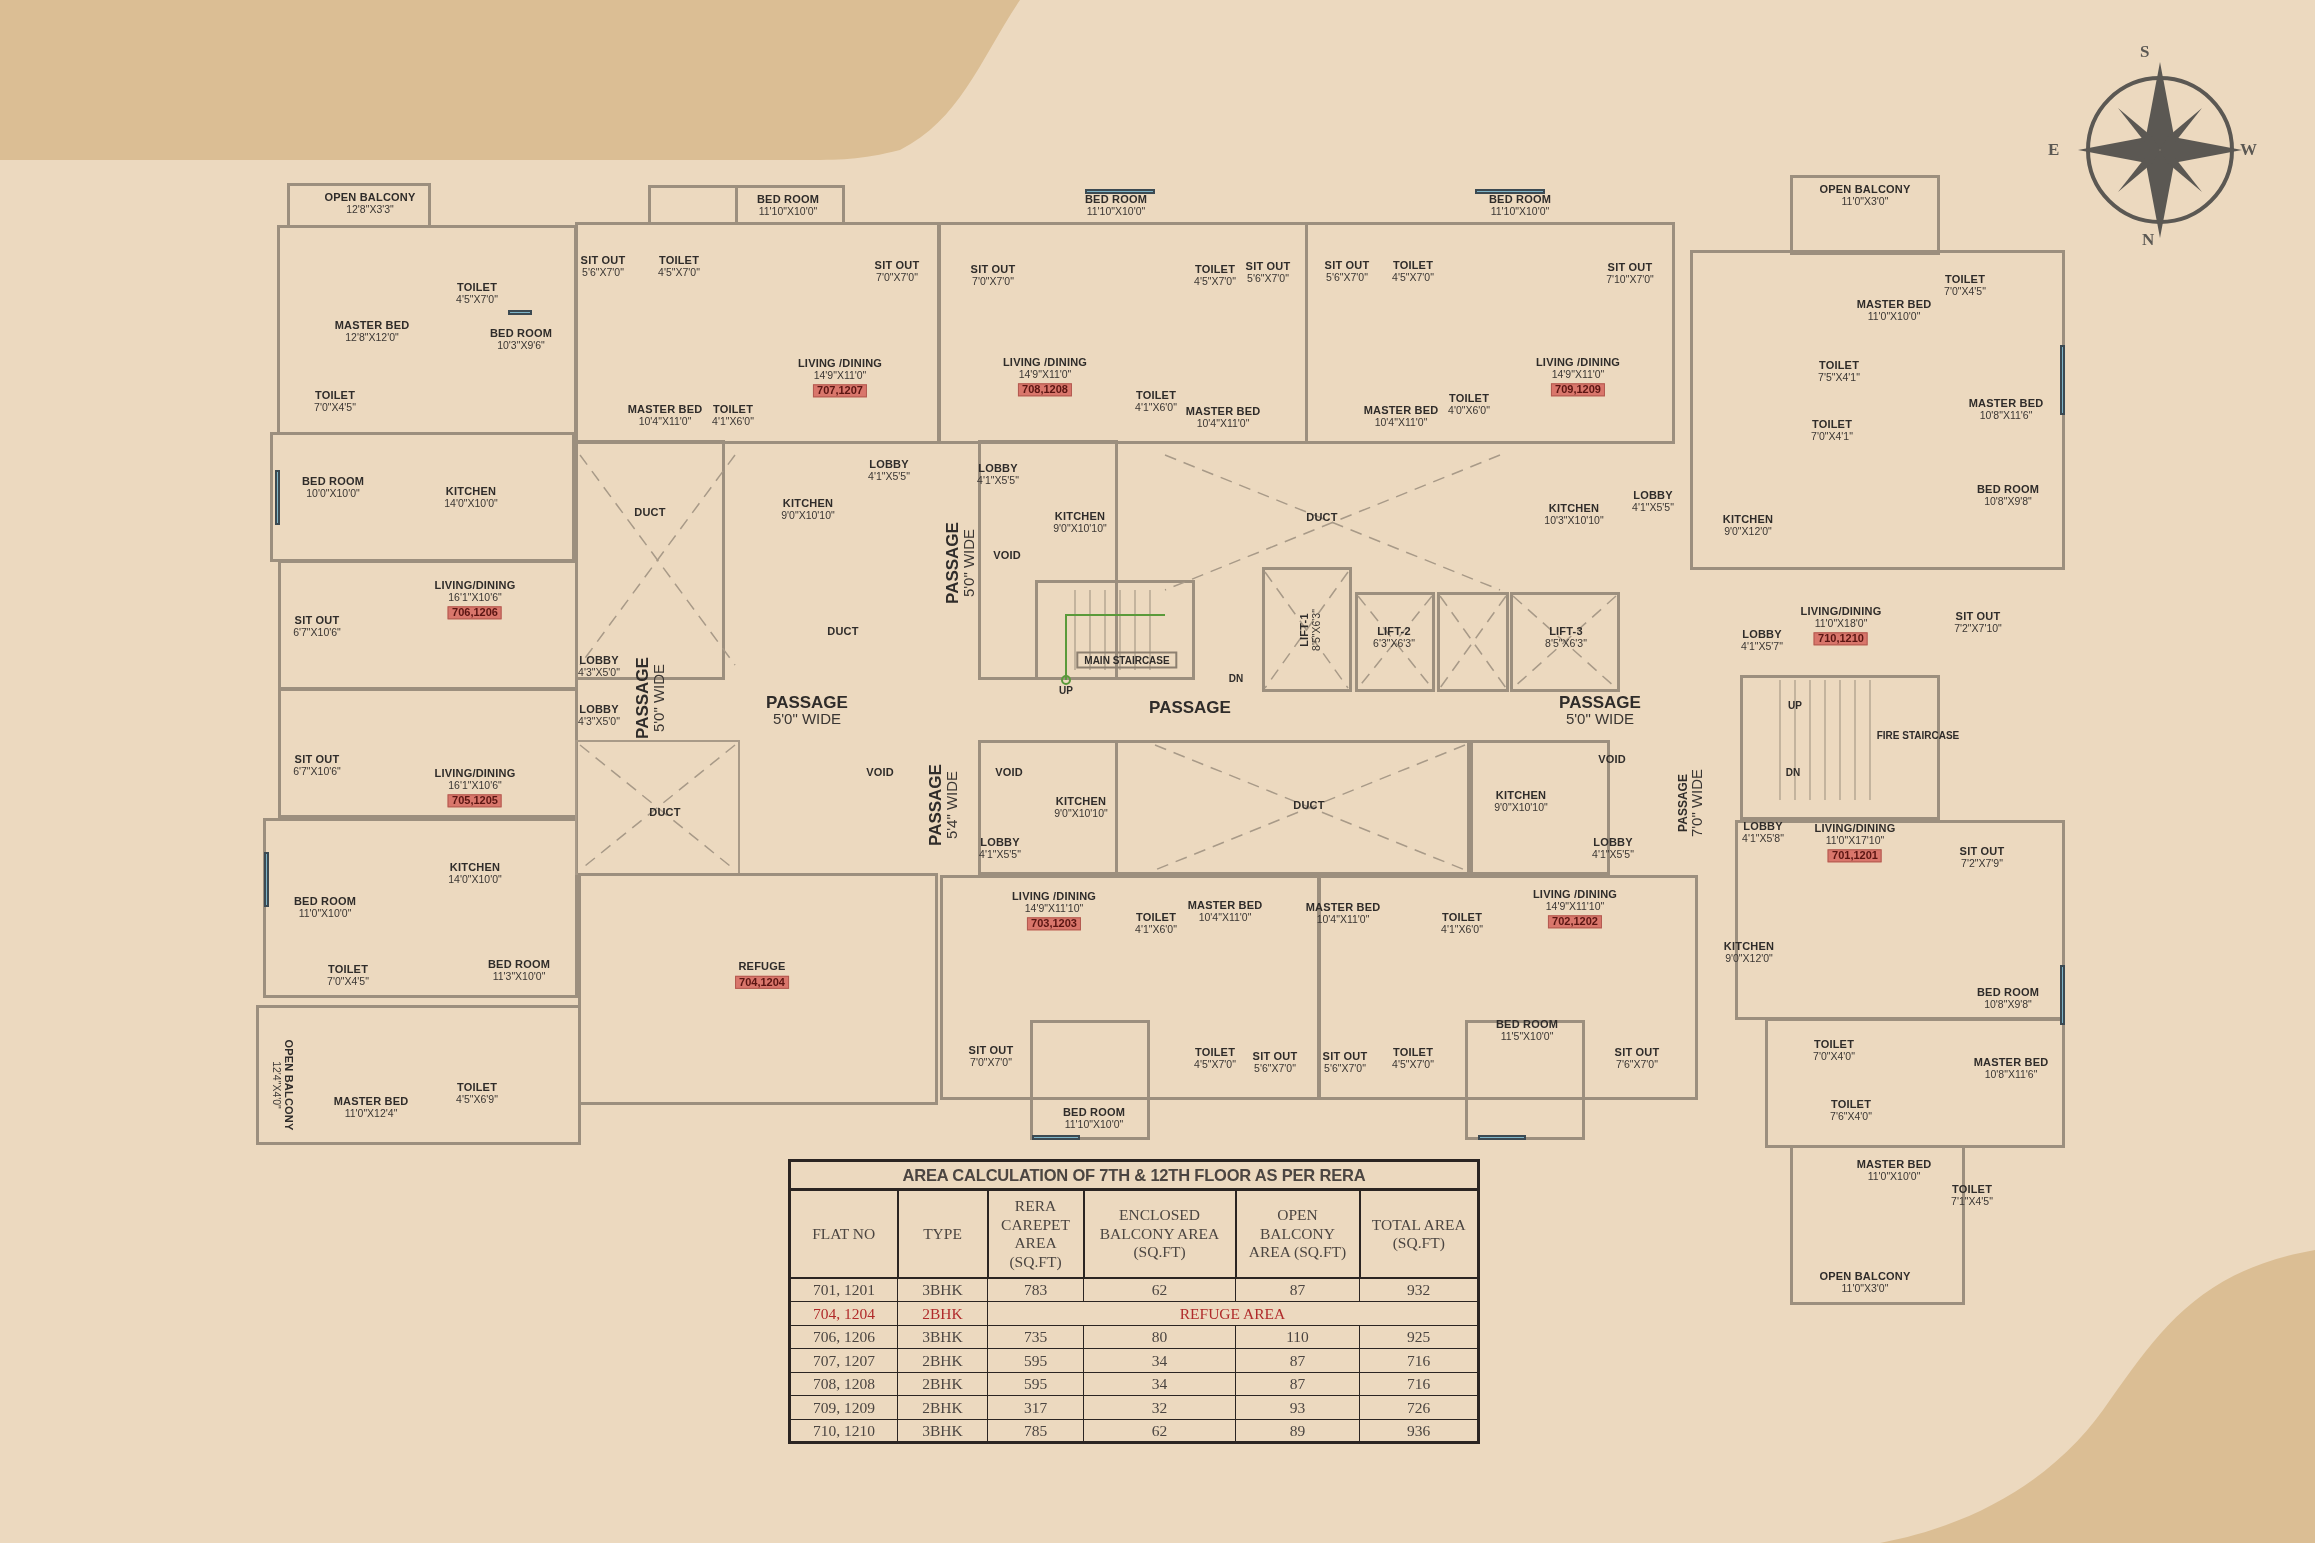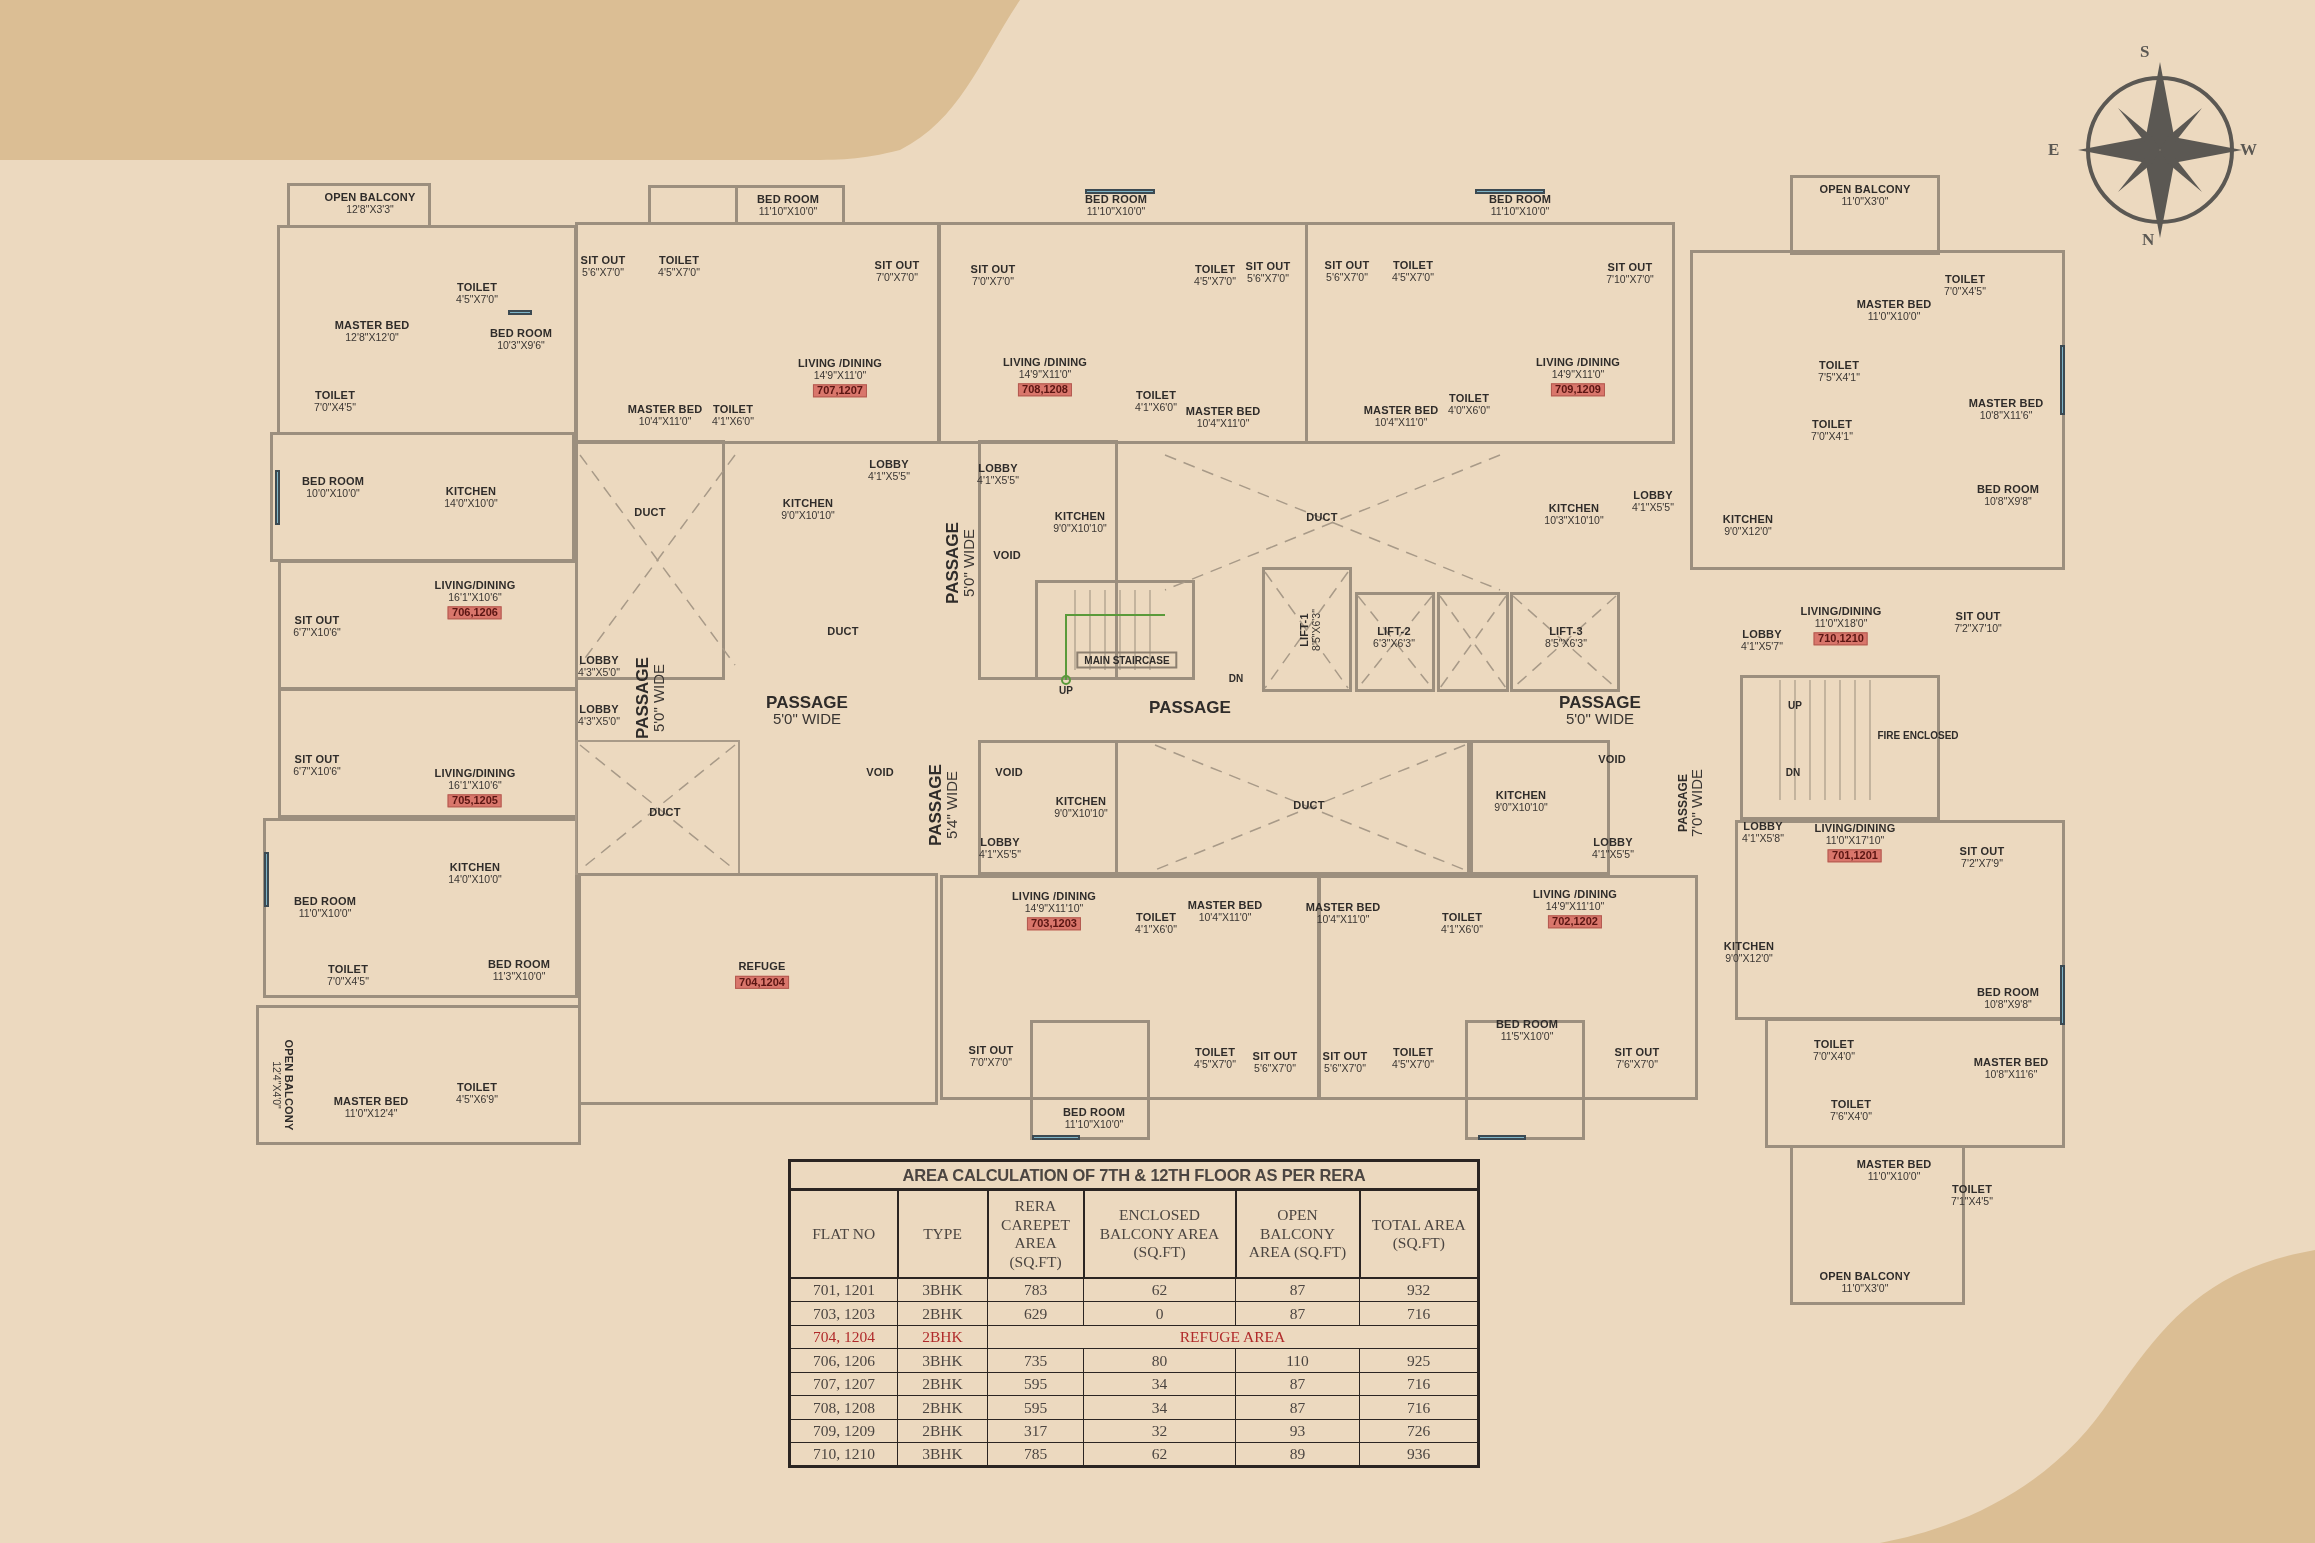--- a/index.html
+++ b/index.html
@@ -420,21 +420,21 @@
         <span class="n">SIT OUT</span>
         <span class="d">7'2"X7'10"</span>
       </div>
     <div class="room" style="left:1762px;top:640px">
         <span class="n">LOBBY</span>
         <span class="d">4'1"X5'7"</span>
       </div>
 
     <div class="stair-lbl" style="left:1795px;top:705px">UP</div>
     <div class="stair-lbl" style="left:1793px;top:772px">DN</div>
-    <div class="stair-lbl vert" style="left:1918px;top:735px">FIRE ENCLOSED</div>
+    <div class="stair-lbl vert" style="left:1918px;top:735px">FIRE STAIRCASE</div>
     <div class="pass vert" style="left:1690px;top:803px">
         <span class="n" style="font-size:12px">PASSAGE</span>
         <span class="d">7'0" WIDE</span>
       </div>
 
     <div class="room" style="left:1763px;top:832px">
         <span class="n">LOBBY</span>
         <span class="d">4'1"X5'8"</span>
       </div>
     <div class="room" style="left:1855px;top:843px"><span class="n">LIVING/DINING</span><span class="d">11'0"X17'10"</span><span class="f">701,1201</span></div>
@@ -572,28 +572,20 @@
     </thead>
     <tbody>
       <tr>
         <td>701, 1201</td>
           <td>3BHK</td>
           <td>783</td>
           <td>62</td>
           <td>87</td>
           <td>932</td>
       </tr>
-      <tr>
-        <td>703, 1203</td>
-          <td>2BHK</td>
-          <td>629</td>
-          <td>0</td>
-          <td>87</td>
-          <td>716</td>
-      </tr>
       <tr class="refuge">
         <td>704, 1204</td>
           <td>2BHK</td>
           <td colspan="4">REFUGE AREA</td>
       </tr>
       <tr>
         <td>706, 1206</td>
           <td>3BHK</td>
           <td>735</td>
           <td>80</td>

